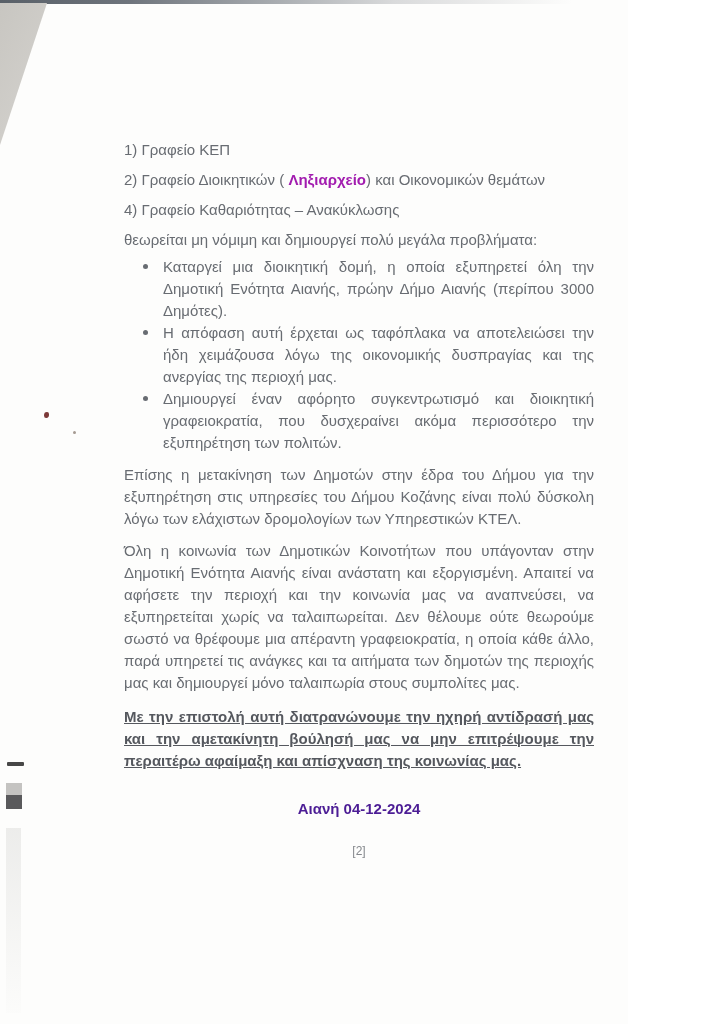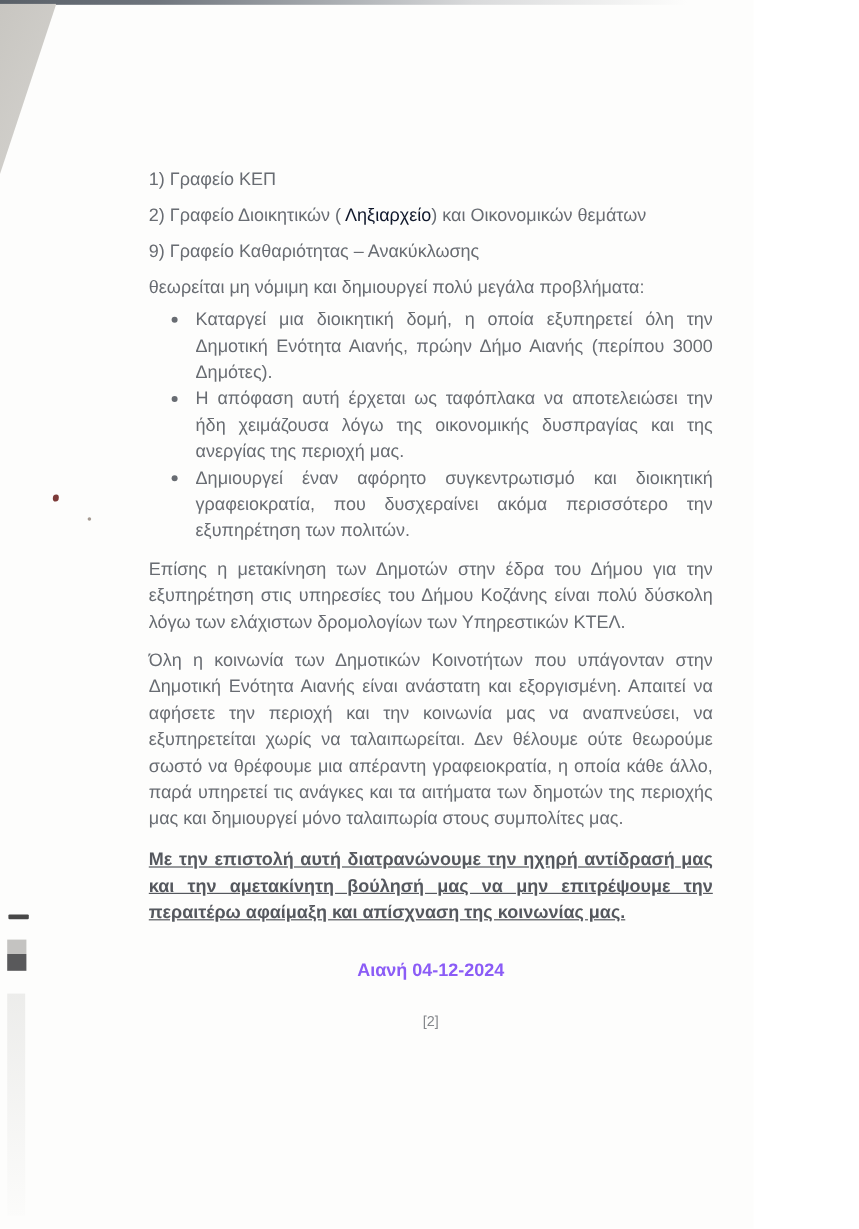--- a/index.html
+++ b/index.html
@@ -41,39 +41,39 @@
   .margin-smudge {
     position:absolute; left:6px; top:828px; width:15px; height:185px;
     background:linear-gradient(to bottom, rgba(198,198,195,0.30), rgba(225,225,222,0.05));
   }
   
   .content {
     position:absolute; left:124px; top:142px; width:470px;
     color:#686c72; font-size:15px;
   }
   .office-item { line-height:16px; margin-bottom:14px; }
-  .b-inline { font-weight:normal; color:#0f172a; }
+  .b-inline { font-weight:bold; color:#a21caf; }
   .intro { margin:4px 0 0 0; line-height:16px; }
   .bullets { margin-top:8px; }
   .bullet {
     position:relative; padding-left:39px;
     text-align:justify; line-height:22px;
   }
   .bullet .dot {
     position:absolute; left:19px; top:8px;
     width:5px; height:5px; background:#686c72; border-radius:50%;
   }
   .para { margin:10px 0 0 0; text-align:justify; line-height:22px; }
   .closing {
     margin:12px 0 0 0; text-align:justify; line-height:22px;
     font-weight:bold; color:#55585e;text-decoration:underline;
   }
   .dateline {
     margin:28px 0 0 0; text-align:center; line-height:18px;
-    font-weight:bold; color:#8b5cf6;
+    font-weight:bold; color:#4c1d95;
   }
   .page-number {
     margin:26px 0 0 0; text-align:center;
     font-size:12px; color:#85888c; line-height:14px;
   }
 </style>
 </head>
 <body>
 
 <div class="page">
@@ -84,21 +84,21 @@
   <div class="speck-2"></div>
   <div class="margin-dash"></div>
   <div class="margin-square"></div>
   <div class="margin-smudge"></div>
 
   <div class="content">
 
     <div class="office-list">
       <div class="office-item"><span>1) Γραφείο ΚΕΠ</span><span class="b-inline"></span><span></span></div>
       <div class="office-item"><span>2) Γραφείο Διοικητικών ( </span><span class="b-inline">Ληξιαρχείο</span><span>) και Οικονομικών θεμάτων</span></div>
-      <div class="office-item"><span>9) Γραφείο Καθαριότητας – Ανακύκλωσης</span><span class="b-inline"></span><span></span></div>
+      <div class="office-item"><span>4) Γραφείο Καθαριότητας – Ανακύκλωσης</span><span class="b-inline"></span><span></span></div>
     </div>
 
     <p class="intro">θεωρείται μη νόμιμη και δημιουργεί πολύ μεγάλα προβλήματα:</p>
 
     <div class="bullets">
       <div class="bullet"><span class="dot"></span><span>Καταργεί μια διοικητική δομή, η οποία εξυπηρετεί όλη την Δημοτική Ενότητα Αιανής, πρώην Δήμο Αιανής (περίπου 3000 Δημότες).</span></div>
       <div class="bullet"><span class="dot"></span><span>Η απόφαση αυτή έρχεται ως ταφόπλακα να αποτελειώσει την ήδη χειμάζουσα λόγω της οικονομικής δυσπραγίας και της ανεργίας της περιοχή μας.</span></div>
       <div class="bullet"><span class="dot"></span><span>Δημιουργεί έναν αφόρητο συγκεντρωτισμό και διοικητική γραφειοκρατία, που δυσχεραίνει ακόμα περισσότερο την εξυπηρέτηση των πολιτών.</span></div>
     </div>
 

